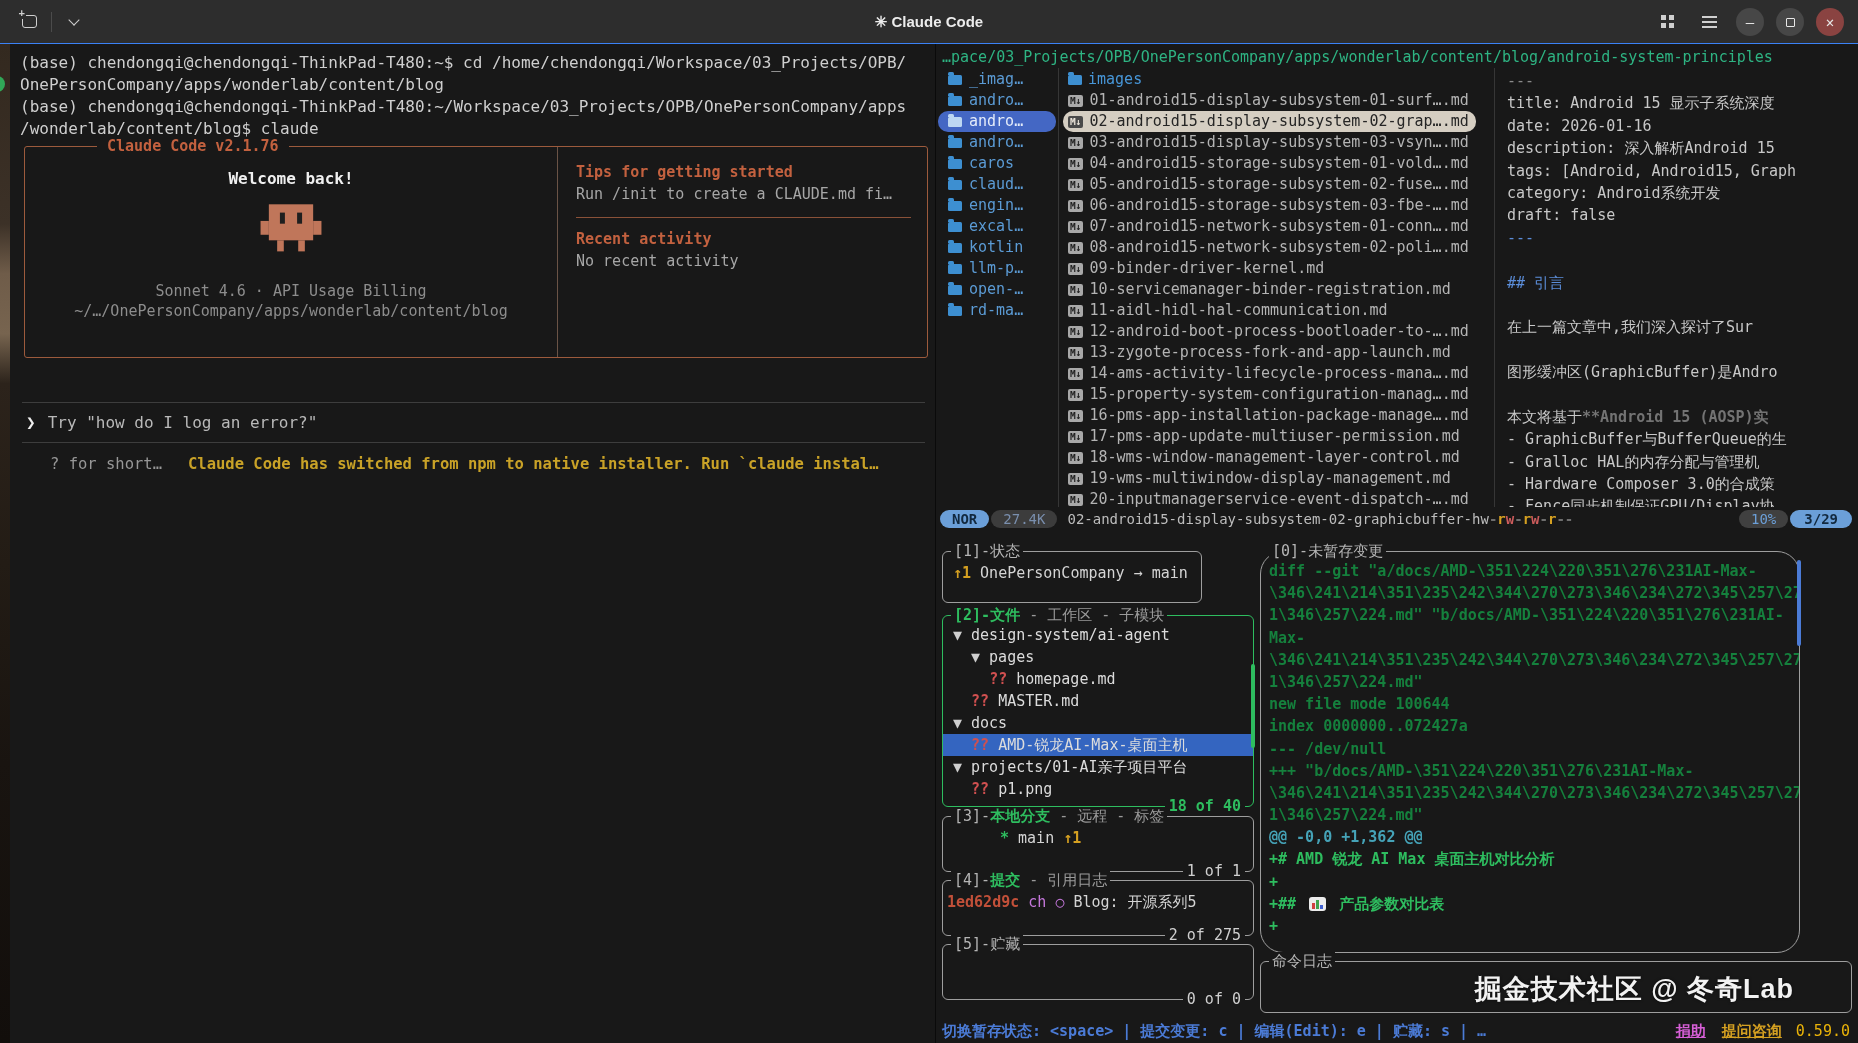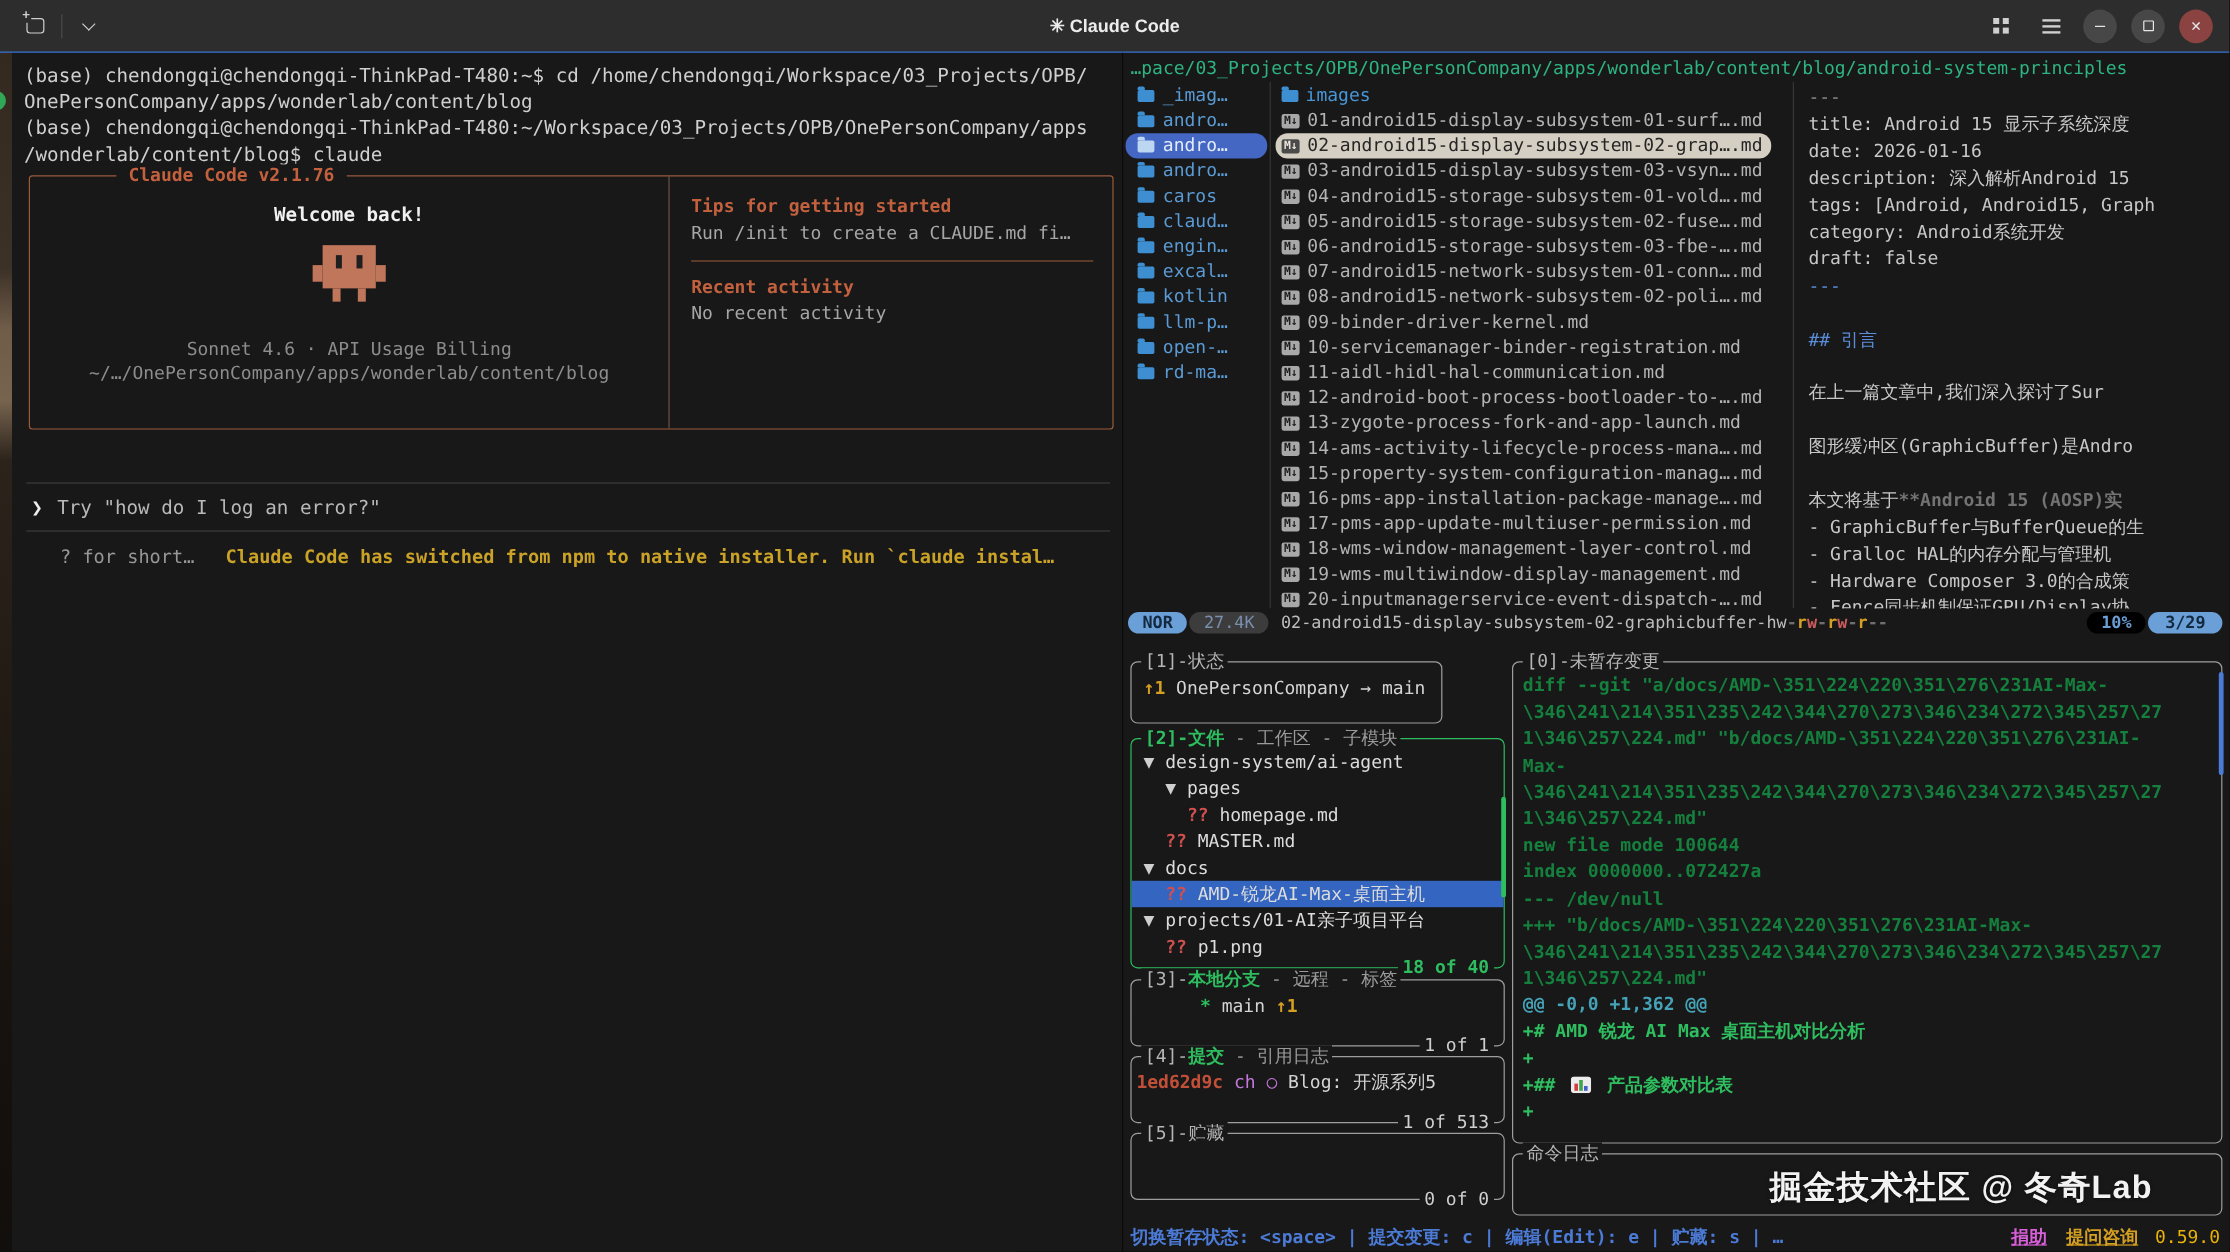--- a/index.html
+++ b/index.html
@@ -101,21 +101,21 @@
   .pv-em { color:#737373; font-weight:bold; }
   .pv-em:empty { display:none; }
 
   .ystatus { height:26px; display:flex; align-items:center; font-size:14px; padding:0 6px 2px 4px; gap:0; }
   .mode-pill { background:#6b9fd8; color:#12293f; font-weight:bold; padding:1px 12px; border-radius:10px; }
   .size-pill { background:#3c3c3c; color:#7a8fae; padding:1px 12px; border-radius:10px; margin-left:2px; }
   .fname-s { color:#bdbdbd; margin-left:10px; white-space:pre; }
   .perms span { font-weight:bold; }
   .perms .pd { color:#6e6e6e; } .perms .py { color:#d5a021; } .perms .pr { color:#cc5c5c; }
   .spacer { flex:1; }
-  .pct-pill { background:#000000; color:#6b9fd8; font-weight:bold; padding:1px 12px; border-radius:10px; }
+  .pct-pill { background:#404040; color:#6b9fd8; font-weight:normal; padding:1px 12px; border-radius:10px; }
   .pos-pill { background:#6b9fd8; color:#12293f; font-weight:bold; padding:1px 14px; border-radius:10px; margin-left:2px; }
 
   
   .gitui { position:relative; height:510px; font-size:15px; color:#d4d4d4; }
   .panel { position:absolute; border:1px solid #9e9e9e; border-radius:6px; background:#181818; }
   .panel.focus { border-color:#2ebd5f; }
   .ptitle { position:absolute; top:-10px; left:8px; background:#181818; padding:0 3px; white-space:pre; }
   .tnum { color:#b5b5b5; } .tnum.green { color:#2ebd5f; }
   .tmain { color:#2ebd5f; font-weight:bold; } .tmain.gray { color:#b5b5b5; font-weight:normal; }
   .trest { color:#9a9a9a; }
@@ -136,21 +136,21 @@
   .p2bar { position:absolute; right:-2px; top:48px; width:4px; height:84px; background:#2ebd5f; border-radius:2px; }
   .p3 { left:6px; top:283px; width:312px; height:56px;padding-left:45px; }
   .p3line { padding:12px 0 0 12px; white-space:pre; }
   .green { color:#2ebd5f; font-weight:bold; }
   .p4 { left:6px; top:347px; width:312px; height:56px; }
   .p4line { padding:12px 0 0 4px; white-space:pre; overflow:hidden; }
   .hash { color:#c25039; font-weight:bold; }
   .author { color:#c678dd; }
   .bullet { color:#c678dd; }
   .p5 { left:6px; top:411px; width:312px; height:56px; }
-  .p0 { left:324px; top:18px; width:592px; height:402px; }
+  .p0 { left:324px; top:18px; width:540px; height:402px;border-radius:23px; }
   .pdiff { padding:8px 0 0 8px; }
   .diff-row { height:22.2px; line-height:22.2px; white-space:pre; overflow:hidden; font-weight:bold; color:#15803d; }
   .diff-row.hunk { color:#45a3b8; }
   .diff-row.add { color:#2ebd5f; }
   .chart-ico:not(:empty) { display:inline-block; width:17px; height:14px; border-radius:3px; overflow:hidden;
       color:transparent; font-size:0; vertical-align:-2px; margin:0 4px;
       background-color:#ececec;
       background-image:linear-gradient(#d04040,#d04040),linear-gradient(#3fa44d,#3fa44d),linear-gradient(#4060d0,#4060d0);
       background-size:3px 6px,3px 9px,3px 4px;
       background-position:3px 6px,7px 3px,11px 8px;
@@ -552,21 +552,21 @@
 
       <div class="panel p3">
         <div class="ptitle"><span class="tnum">[3]-</span><span class="tmain">本地分支</span><span class="trest"> - 远程 - 标签</span></div>
         <div class="p3line"><span class="green">* </span><span>main </span><span class="yellow">↑1</span></div>
         <div class="pcount">1 of 1</div>
       </div>
 
       <div class="panel p4">
         <div class="ptitle"><span class="tnum">[4]-</span><span class="tmain">提交</span><span class="trest"> - 引用日志</span></div>
         <div class="p4line"><span class="hash">1ed62d9c</span><span class="author"> ch </span><span class="bullet">○</span><span> Blog: 开源系列5</span></div>
-        <div class="pcount">1 of 513</div>
+        <div class="pcount">2 of 275</div>
       </div>
 
       <div class="panel p5">
         <div class="ptitle"><span class="tnum">[5]-</span><span class="tmain gray">贮藏</span></div>
         <div class="pcount">0 of 0</div>
       </div>
 
       <div class="panel p0">
         <div class="ptitle"><span class="tnum">[0]-</span><span class="tmain gray">未暂存变更</span></div>
         <div class="pdiff">

